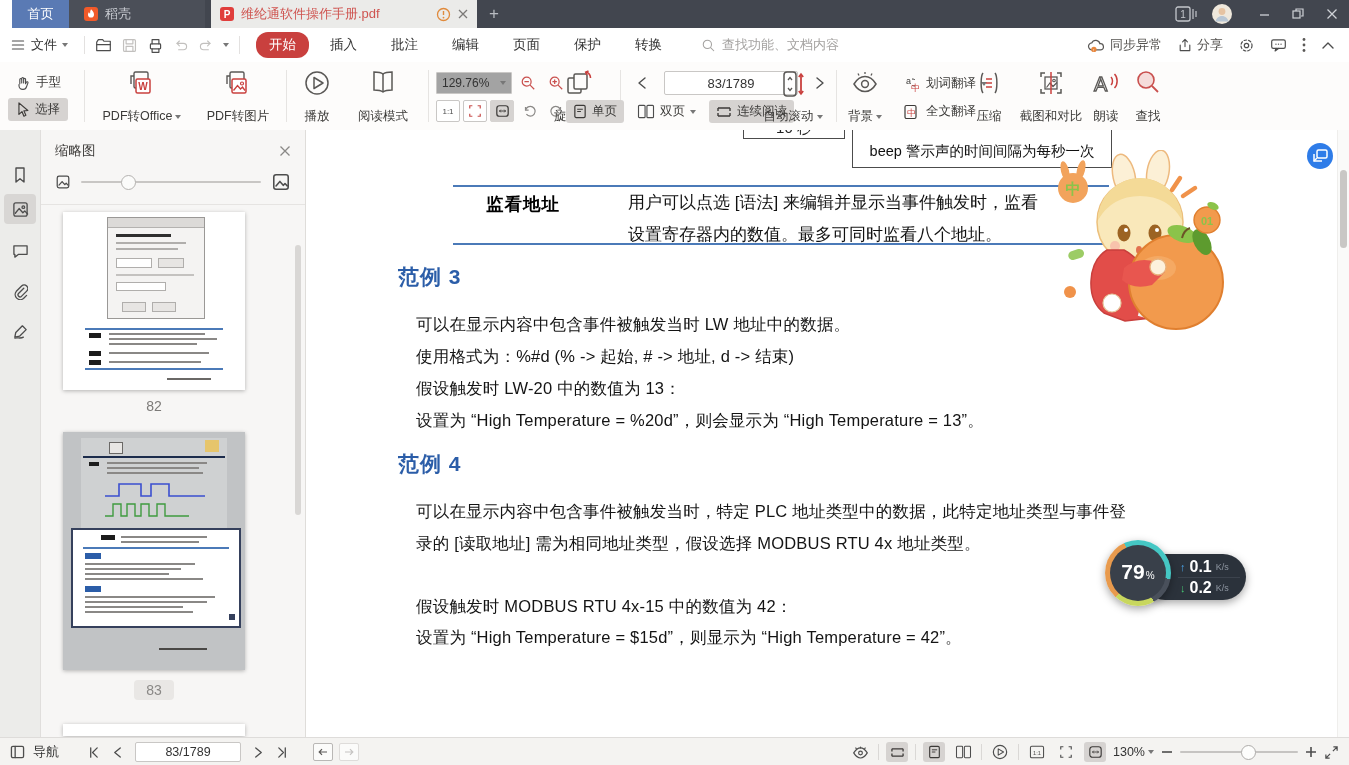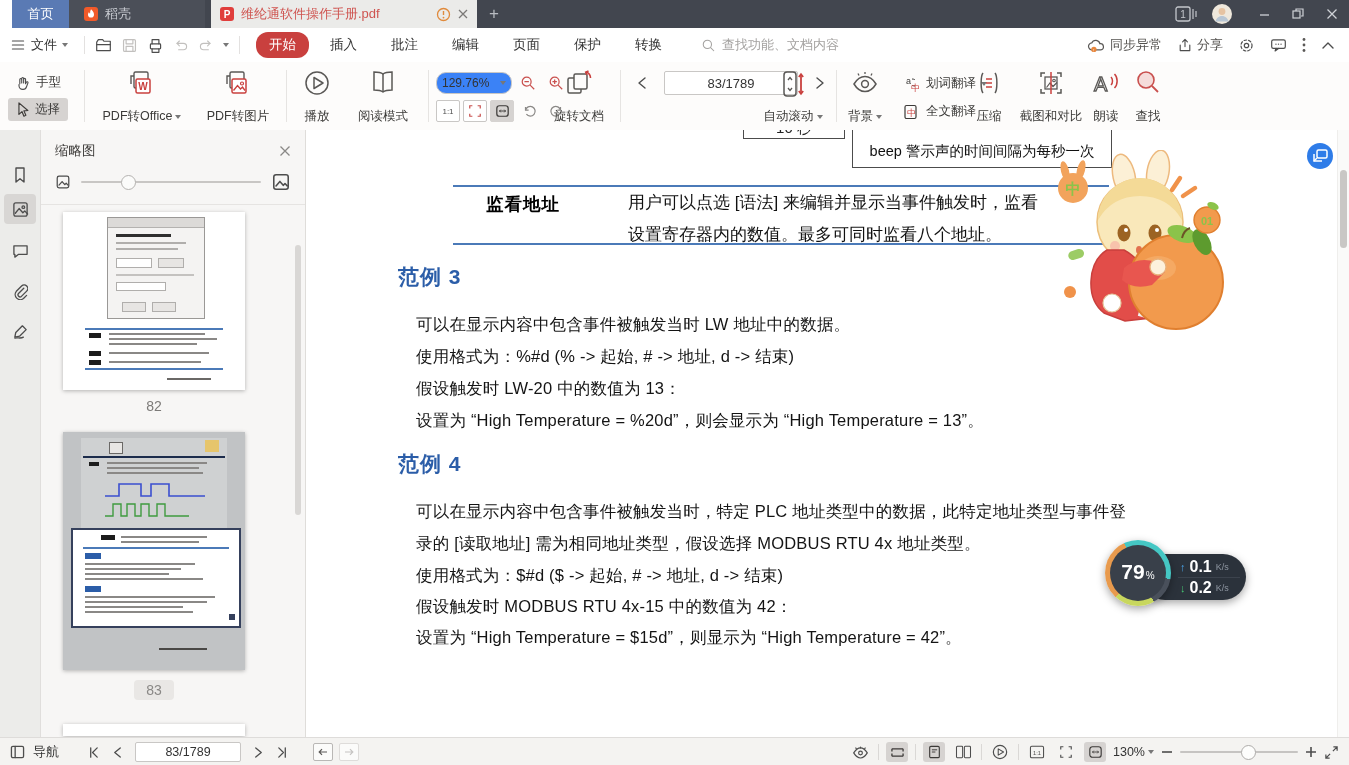--- a/index.html
+++ b/index.html
@@ -37,21 +37,21 @@
   .toolbar{position:absolute;left:0;top:62px;width:1349px;height:68px;background:#fdfcfb;border-bottom:1px solid #dedcda;}
   .vsep{position:absolute;top:8px;height:52px;width:1px;background:#e6e4e2;}
   .tlabel{font-size:12.5px;color:#3b3a38;white-space:nowrap;}
   .chip{display:flex;align-items:center;gap:5px;padding:3px 7px;border-radius:3px;}
   .chip.on{background:#d6d3d1;}
   .bigbtn{position:absolute;display:flex;flex-direction:column;align-items:center;justify-content:space-between;height:56px;top:7px;}
   .bigbtn .lblrow{display:flex;align-items:center;gap:3px;}
   .smallbox{width:22px;height:20px;border:1px solid #c9c7c5;border-radius:2px;display:flex;align-items:center;justify-content:center;background:#fff;}
   .smallbox.flat{border-color:transparent;background:transparent;}
   .smallbox.on{background:#d6d3d1;border-color:#d6d3d1;}
-  .zoominput{width:64px;height:20px;border:1px solid #c9c7c5;border-radius:10px;background:#3b82f6;display:flex;align-items:center;justify-content:space-between;padding:0 5px;font-size:12px;}
+  .zoominput{width:64px;height:20px;border:1px solid #c9c7c5;border-radius:1px;background:#a3a3a3;display:flex;align-items:center;justify-content:space-between;padding:0 5px;font-size:12px;}
   .pageinput{width:132px;height:22px;border:1px solid #c9c7c5;border-radius:2px;background:#fff;display:flex;align-items:center;justify-content:center;font-size:13px;}
 
   
   .leftstrip{position:absolute;left:0;top:130px;width:40px;height:607px;background:#ececea;border-right:1px solid #e0dedc;}
   .lsic{position:absolute;left:4px;width:32px;height:30px;border-radius:4px;display:flex;align-items:center;justify-content:center;}
   .lsic.on{background:#d8d6d4;}
   .sidepanel{position:absolute;left:41px;top:130px;width:264px;height:607px;background:#f7f6f5;border-right:1px solid #dfddda;overflow:hidden;}
   .sp-head{display:flex;align-items:center;justify-content:space-between;padding:12px 14px 6px 14px;color:#3c3a38;font-size:13.5px;}
   .sp-zoomrow{display:flex;align-items:center;gap:10px;padding:6px 14px 12px 14px;border-bottom:1px solid #e6e4e2;}
   .sp-track{flex:1;height:2px;background:#c8c6c4;position:relative;border-radius:1px;}
@@ -371,20 +371,43 @@
     <div class="abs" style="left:636px;top:9px;display:flex;align-items:center;gap:16px;">
       <svg class="ic" width="12" height="14" viewBox="0 0 12 14">
           <path d="M9 2L3 7l6 5"></path>
         </svg>
       <div class="pageinput">
           <span>83/1789</span>
         </div>
       <svg class="ic" width="12" height="14" viewBox="0 0 12 14">
           <path d="M3 2l6 5-6 5"></path>
         </svg>
+    </div>
+    <div class="abs" style="left:566px;top:38px;display:flex;gap:6px;align-items:center;">
+      <div class="chip on">
+        <svg width="14" height="15" viewBox="0 0 14 16">
+            <rect x="1.5" y="1.5" width="11" height="13" rx="1.5" fill="none" stroke="#3c3a38" stroke-width="1.3"></rect>
+            <path d="M4 5.5h6M4 8h4" stroke="#3c3a38" stroke-width="1.1"></path>
+          </svg>
+        <span class="tlabel">单页</span>
+      </div>
+      <div class="chip">
+        <svg width="18" height="15" viewBox="0 0 18 16">
+            <rect x="1" y="1.5" width="7" height="13" rx="1" fill="none" stroke="#4d4d4d" stroke-width="1.2"></rect>
+            <rect x="10" y="1.5" width="7" height="13" rx="1" fill="none" stroke="#4d4d4d" stroke-width="1.2"></rect>
+          </svg>
+        <span class="tlabel">双页</span>
+        <span class="caret"></span>
+      </div>
+      <div class="chip on">
+        <svg width="16" height="14" viewBox="0 0 16 14">
+            <path d="M2 3h12M2 11h12M2 3v3M14 3v3M2 11V8M14 11V8" fill="none" stroke="#3c3a38" stroke-width="1.4"></path>
+          </svg>
+        <span class="tlabel">连续阅读</span>
+      </div>
     </div>
     <div class="bigbtn" style="left:762px;width:62px;">
       <svg width="26" height="30" viewBox="0 0 26 30">
         <rect x="4" y="3" width="12" height="24" rx="3" fill="none" stroke="#5a5856" stroke-width="1.5"></rect>
         <path d="M8 11l2-2.5 2 2.5M8 19l2 2.5 2-2.5" fill="none" stroke="#5a5856" stroke-width="1.3"></path>
         <path d="M21 5v20" stroke="#c9403e" stroke-width="1.8"></path>
         <path d="M18.8 8L21 5l2.2 3M18.8 22l2.2 3 2.2-3" fill="none" stroke="#c9403e" stroke-width="1.6"></path>
       </svg>
       <div class="lblrow">
           <span class="tlabel">自动滚动</span>
@@ -602,21 +625,20 @@
 
     <div class="ex-title" style="top:133px;">范例 3</div>
     <div class="doc-line" style="top:184px;">可以在显示内容中包含事件被触发当时 LW 地址中的数据。</div>
     <div class="doc-line" style="top:216px;">使用格式为：%#d (% -&gt; 起始, # -&gt; 地址, d -&gt; 结束)</div>
     <div class="doc-line" style="top:248px;">假设触发时 LW-20 中的数值为 13：</div>
     <div class="doc-line" style="top:280px;">设置为 “High Temperature = %20d”，则会显示为 “High Temperature = 13”。</div>
 
     <div class="ex-title" style="top:320px;">范例 4</div>
     <div class="doc-line" style="top:371px;">可以在显示内容中包含事件被触发当时，特定 PLC 地址类型中的数据，此特定地址类型与事件登</div>
     <div class="doc-line" style="top:403px;text-align:center;">录的 [读取地址] 需为相同地址类型，假设选择 MODBUS RTU 4x 地址类型。</div>
-    <div class="doc-line" style="top:435px;">使用格式为：$#d ($ -&gt; 起始, # -&gt; 地址, d -&gt; 结束)</div>
     <div class="doc-line" style="top:466px;">假设触发时 MODBUS RTU 4x-15 中的数值为 42：</div>
     <div class="doc-line" style="top:497px;">设置为 “High Temperature = $15d”，则显示为 “High Temperature = 42”。</div>
 
     <svg class="abs" style="left:748px;top:20px;" width="185" height="185" viewBox="0 0 185 185">
       <ellipse cx="70" cy="26" rx="11" ry="22" fill="#fcf0d6" stroke="#edb97e" stroke-width="1.5" transform="rotate(-12 70 26)"></ellipse>
       <ellipse cx="104" cy="22" rx="11" ry="22" fill="#fcf0d6" stroke="#edb97e" stroke-width="1.5" transform="rotate(10 104 22)"></ellipse>
       <circle cx="86" cy="72" r="43" fill="#f9e8ba" stroke="#ecc07c" stroke-width="1.5"></circle>
       <path d="M44 70a42 42 0 0 1 84 0q-14-24-42-24-28 0-42 24z" fill="#f4da97"></path>
       <ellipse cx="70" cy="83" rx="6.5" ry="8.5" fill="#9c6323"></ellipse>
         <circle cx="72" cy="80" r="2" fill="#fff"></circle>

